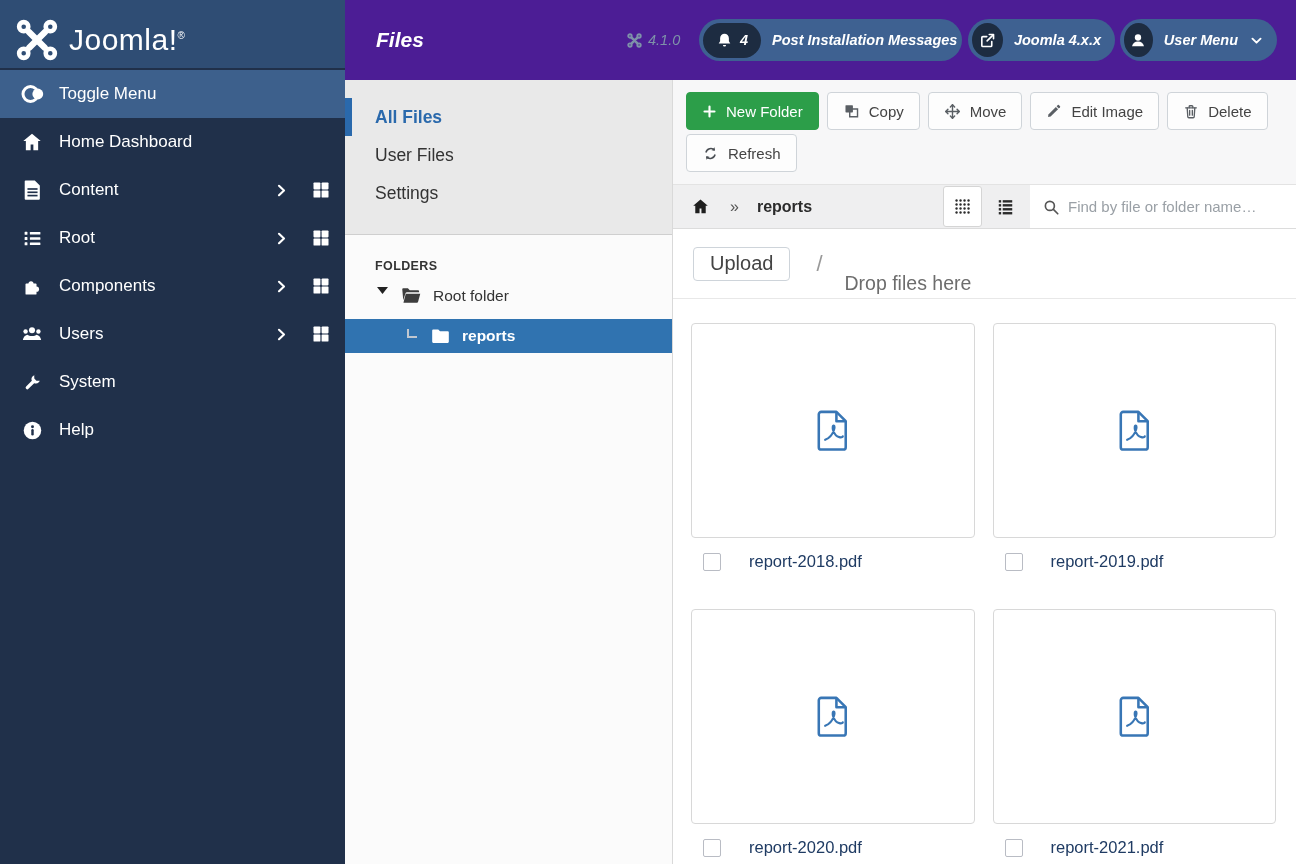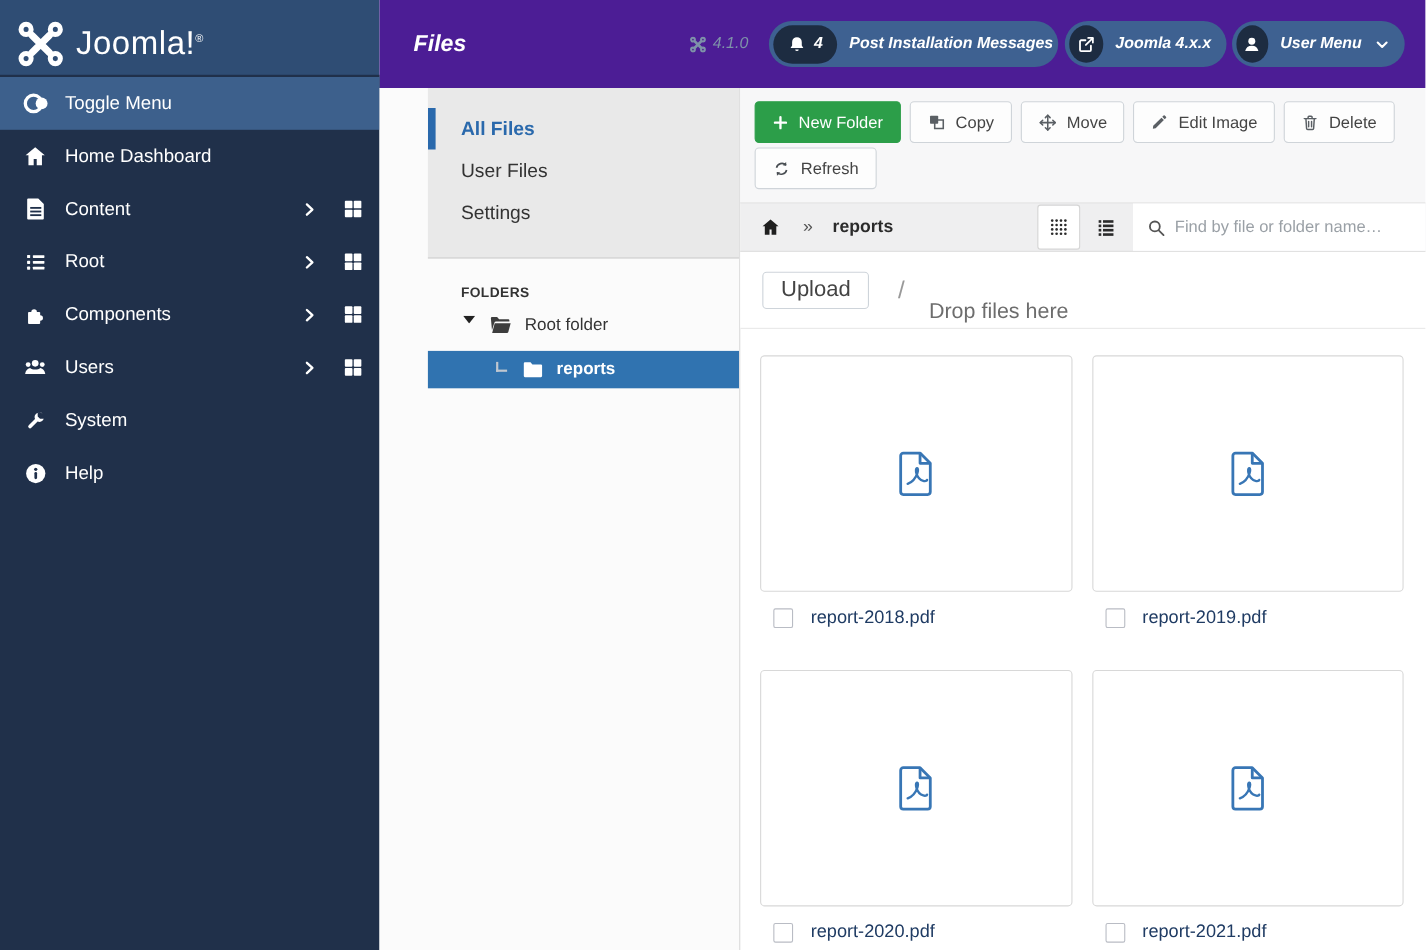--- a/index.html
+++ b/index.html
@@ -25,21 +25,21 @@
   
   .sidebar { position:absolute; top:68px; left:0; width:345px; bottom:0; background:#20304a; padding-top:2px; }
   .side-item { height:48px; display:flex; align-items:center; color:#fff; cursor:pointer; padding-left:20px; padding-right:14px; }
   .side-item.active { background:#3d608c; }
   .side-ic { width:24px; display:flex; justify-content:center; }
   .side-label { margin-left:15px; font-size:17px; flex:1; }
   .side-chev { margin-right:22px; display:flex; }
   .side-grid { display:flex; }
 
   
-  .subnav { position:absolute; top:80px; left:345px; width:327px; bottom:0; background:#fbfbfb;padding-left:44px; }
+  .subnav { position:absolute; top:80px; left:345px; width:327px; bottom:0; background:#fbfbfb; }
   .subnav-top { background:#e9e9e9; padding:18px 0 22px; border-bottom:1px solid #cfcfcf; }
   .subnav-item { height:38px; display:flex; align-items:center; padding-left:30px; font-size:17.5px; color:#333; cursor:pointer; }
   .subnav-item.active { color:#2a69ac; font-weight:700; box-shadow:inset 7px 0 0 #2a69ac; }
   .folders-label { margin:24px 0 0 30px; font-size:12.5px; font-weight:700; letter-spacing:.4px; color:#333; }
   .tree-root { margin-top:14px; height:32px; display:flex; align-items:flex-start; padding-left:32px; cursor:pointer; }
   .tree-root .caret { display:flex; width:12px; }
   .tree-root .fold { margin-left:12px; display:flex; }
   .tree-root .tlabel { margin-left:12px; font-size:15.5px; color:#333; }
   .tree-sel { height:34px; display:flex; align-items:center; padding-left:62px; background:#3073b0; cursor:pointer; }
   .branch { width:10px; height:9px; border-left:2px solid #c0c7d0; border-bottom:2px solid #c0c7d0; margin-top:-6px; }
@@ -65,21 +65,21 @@
   .searchbox input::placeholder { color:#9aa0a6; }
 
   .uploadbar { height:70px; display:flex; align-items:center; background:#fff; border-bottom:1px solid #e8e8e8; padding-left:20px; }
   .upload-btn { height:34px; padding:0 16px; border:1px solid #ced4da; border-radius:4px; background:#fff; color:#444; font-size:20px; cursor:pointer; font-family:inherit; }
   .upload-sep { color:#999; font-size:22px; margin:0 22px 0 26px; font-weight:300; }
   .drop-label { color:#6d6d6d; font-size:19.5px;margin-top:40px; }
 
   .filegrid { padding:24px 20px 0 18px; display:grid; grid-template-columns:1fr 1fr; column-gap:18px; }
   .fileitem { margin-bottom:38px; }
   .filecard { height:215px; border:1px solid #d8d8d8; border-radius:4px; background:#fff; display:flex; align-items:center; justify-content:center; cursor:pointer; }
-  .filelabel { display:flex; align-items:center; gap:16px; margin:14px 0 0 12px; }
+  .filelabel { display:flex; align-items:center; gap:28px; margin:14px 0 0 12px; }
   .checkbox { width:18px; height:18px; border:1px solid #b9bcc4; border-radius:2px; background:#fff; cursor:pointer; flex:none; }
   .filename { color:#1f3b63; font-size:16.5px; cursor:pointer; }
 
   svg { display:block; }
 </style>
 </head>
 <body>
 
 <div class="topbar">
   <div class="brand">

